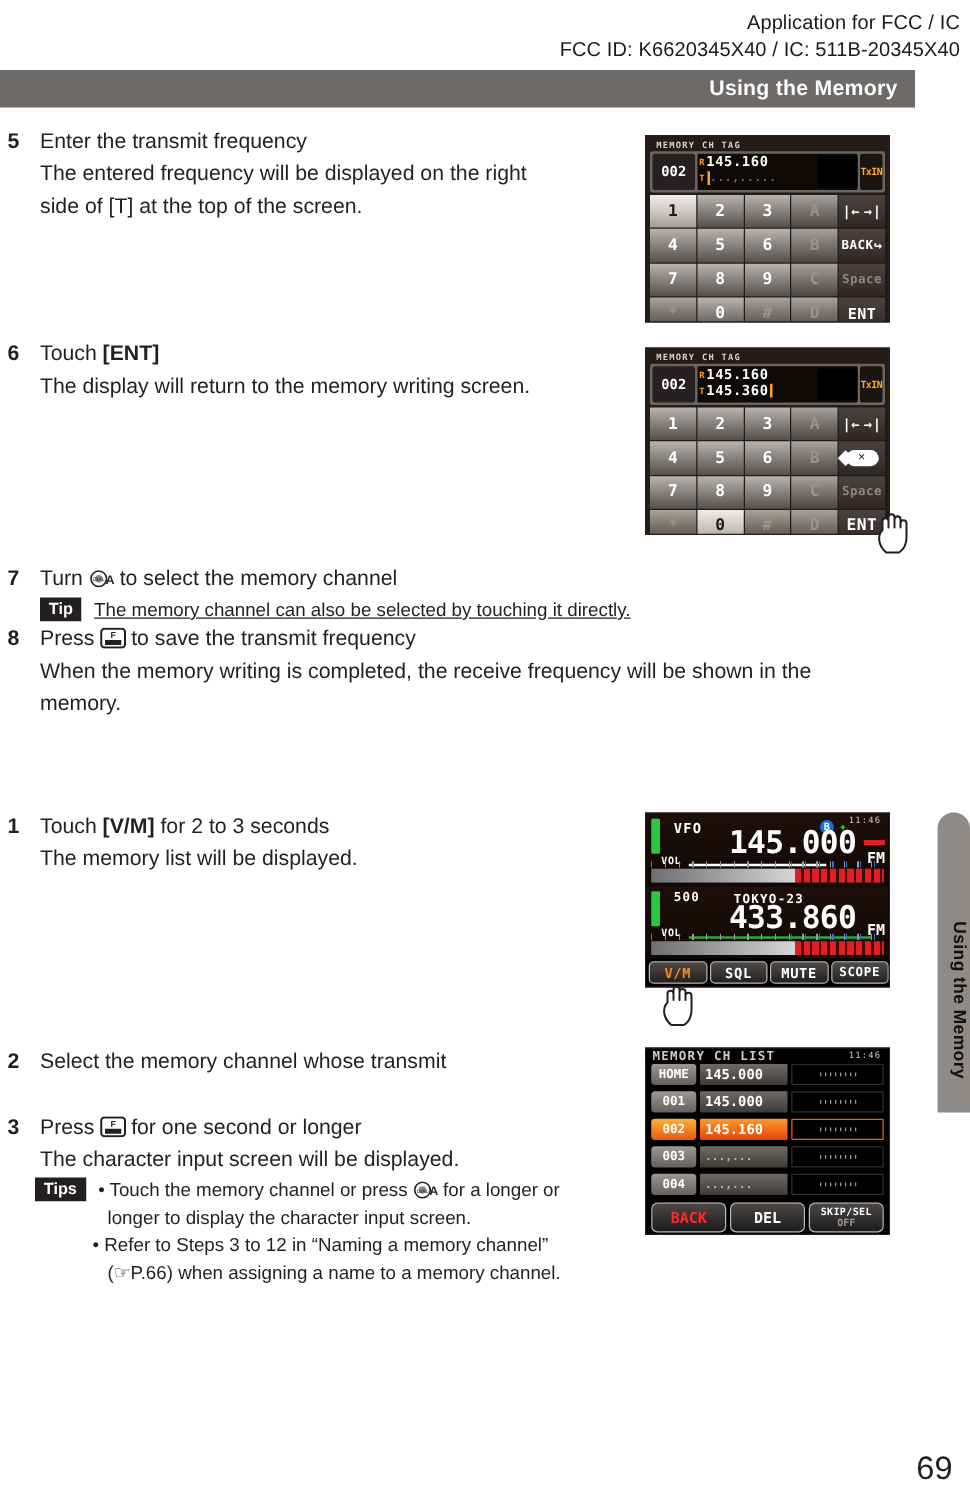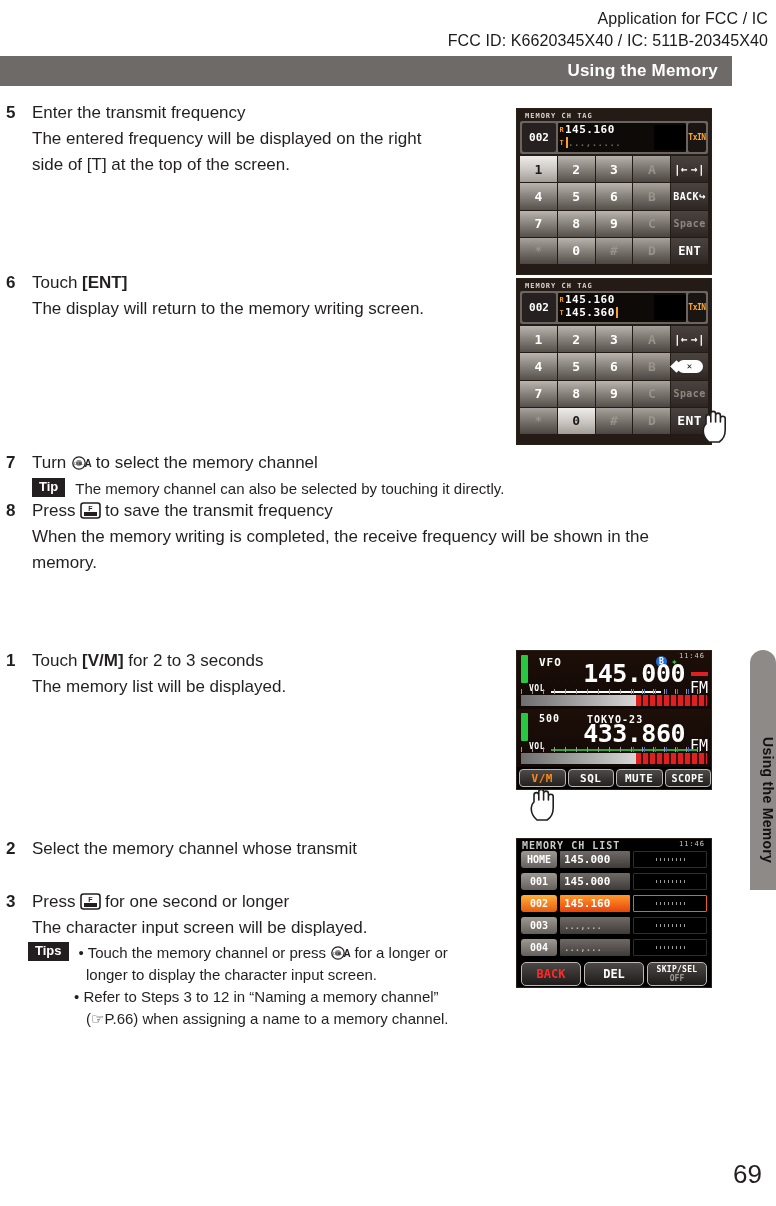--- a/index.html
+++ b/index.html
@@ -69,21 +69,21 @@
   .fkey{display:inline-block;width:20px;height:16px;vertical-align:-3px;}
 
   
   .lcd{
     position:absolute;background:#1b1310;border:1px solid #2a2018;
     box-sizing:border-box;overflow:hidden;
     font-family:"DejaVu Sans Mono",monospace;
   }
 
   
-  .kp{width:196px;height:167px;background:#241b16;padding:3px;}
+  .kp{width:196px;height:150px;background:#241b16;padding:3px;}
   .kp-top{
     height:33px;display:flex;align-items:stretch;background:#6b6561;border-radius:2px;
     padding:2px;box-sizing:border-box;gap:2px;
   }
   .kp-title{
     position:absolute;left:8px;top:3px;font-size:7px;color:#d8d2cc;letter-spacing:1px;
     font-family:"DejaVu Sans Mono",monospace;font-weight:bold;
   }
   .kp-ch{
     width:34px;background:#262020;color:#fff;font-size:11px;font-weight:bold;
@@ -136,21 +136,21 @@
   .hand svg{display:block;}
 
   
   .vfo{width:196px;height:140px;background:#000;padding:0;}
   .vfo-row{position:relative;height:58px;background:linear-gradient(180deg,#1d0f08 0%,#120806 100%);}
   .vfo-time{position:absolute;right:6px;top:1px;font-size:7px;color:#cfcac5;letter-spacing:1px;}
   .vbar{position:absolute;left:4px;top:4px;width:7px;height:28px;background:#28c940;border-radius:1px;}
   .vlabel{position:absolute;left:22px;top:5px;font-size:11px;color:#fff;font-weight:bold;letter-spacing:1px;}
   .vname{position:absolute;left:70px;top:5px;font-size:10px;color:#fff;font-weight:bold;letter-spacing:1px;}
   .vfreq{position:absolute;right:26px;top:10px;font-size:25px;color:#fff;font-weight:bold;letter-spacing:-.5px;line-height:25px;}
-  .vmode{position:absolute;right:3px;top:28px;font-size:15px;color:#fff;font-weight:normal;}
+  .vmode{position:absolute;right:3px;top:28px;font-size:12px;color:#fff;font-weight:bold;}
   .vmode-bar{position:absolute;right:3px;top:21px;width:17px;height:4px;background:#e02020;}
   .vvol{position:absolute;left:12px;top:33px;font-size:8px;color:#fff;font-weight:bold;letter-spacing:.5px;}
   .vvol-line{position:absolute;left:34px;top:40px;height:2px;background:#fff;}
   .vmeter{position:absolute;left:4px;bottom:3px;right:4px;height:11px;background:#2a2a2a;display:flex;}
   .vmeter .gray{flex:0 0 62%;background:linear-gradient(90deg,#6e6e6e,#d6d6d6);}
   .vmeter .red{flex:1;background:repeating-linear-gradient(90deg,#e02020 0 5px,#3a0c0c 5px 7px);}
   .vscale{position:absolute;left:4px;bottom:15px;right:4px;height:5px;
      background:repeating-linear-gradient(90deg,#9a9a9a 0 1px,transparent 1px 11px);}
   .vscale-b{position:absolute;right:4px;bottom:15px;width:38%;height:5px;
      background:repeating-linear-gradient(90deg,#3a6edb 0 1px,transparent 1px 11px);}
@@ -361,21 +361,21 @@
       <div class="txt">
         <span>Turn </span><span class="dial"><svg width="22" height="18" viewBox="0 0 22 18">
               <circle cx="8" cy="9" r="6.2" fill="#fff" stroke="#231f20" stroke-width="1.3"></circle>
               <circle cx="8" cy="9" r="3" fill="#8d8a87"></circle>
               <text x="8" y="11" font-size="4.2" text-anchor="middle" fill="#231f20" font-family="Liberation Sans">DIAL</text>
               <text x="17" y="13" font-size="10" text-anchor="middle" fill="#231f20" font-weight="bold" font-family="Liberation Sans">A</text>
             </svg></span><span> to select the memory channel</span>
       </div>
     </div>
   </div>
-  <div class="tipline" style="left:32px;top:478px;width:520px;">
+  <div class="tipline" style="left:32px;top:478px;width:520px;text-decoration:underline;">
     <span class="tipbox">Tip</span>
     <span class="tiptxt">The memory channel can also be selected by touching it directly.</span>
   </div>
 
   <div class="step" style="left:6px;top:498px;width:740px;">
     <div class="num">8</div>
     <div>
       <div class="txt">
         <span>Press </span><span class="fkey"><svg width="21" height="17" viewBox="0 0 21 17">
               <rect x="1" y="1" width="19" height="15" rx="2.5" fill="#fff" stroke="#231f20" stroke-width="1.6"></rect>

